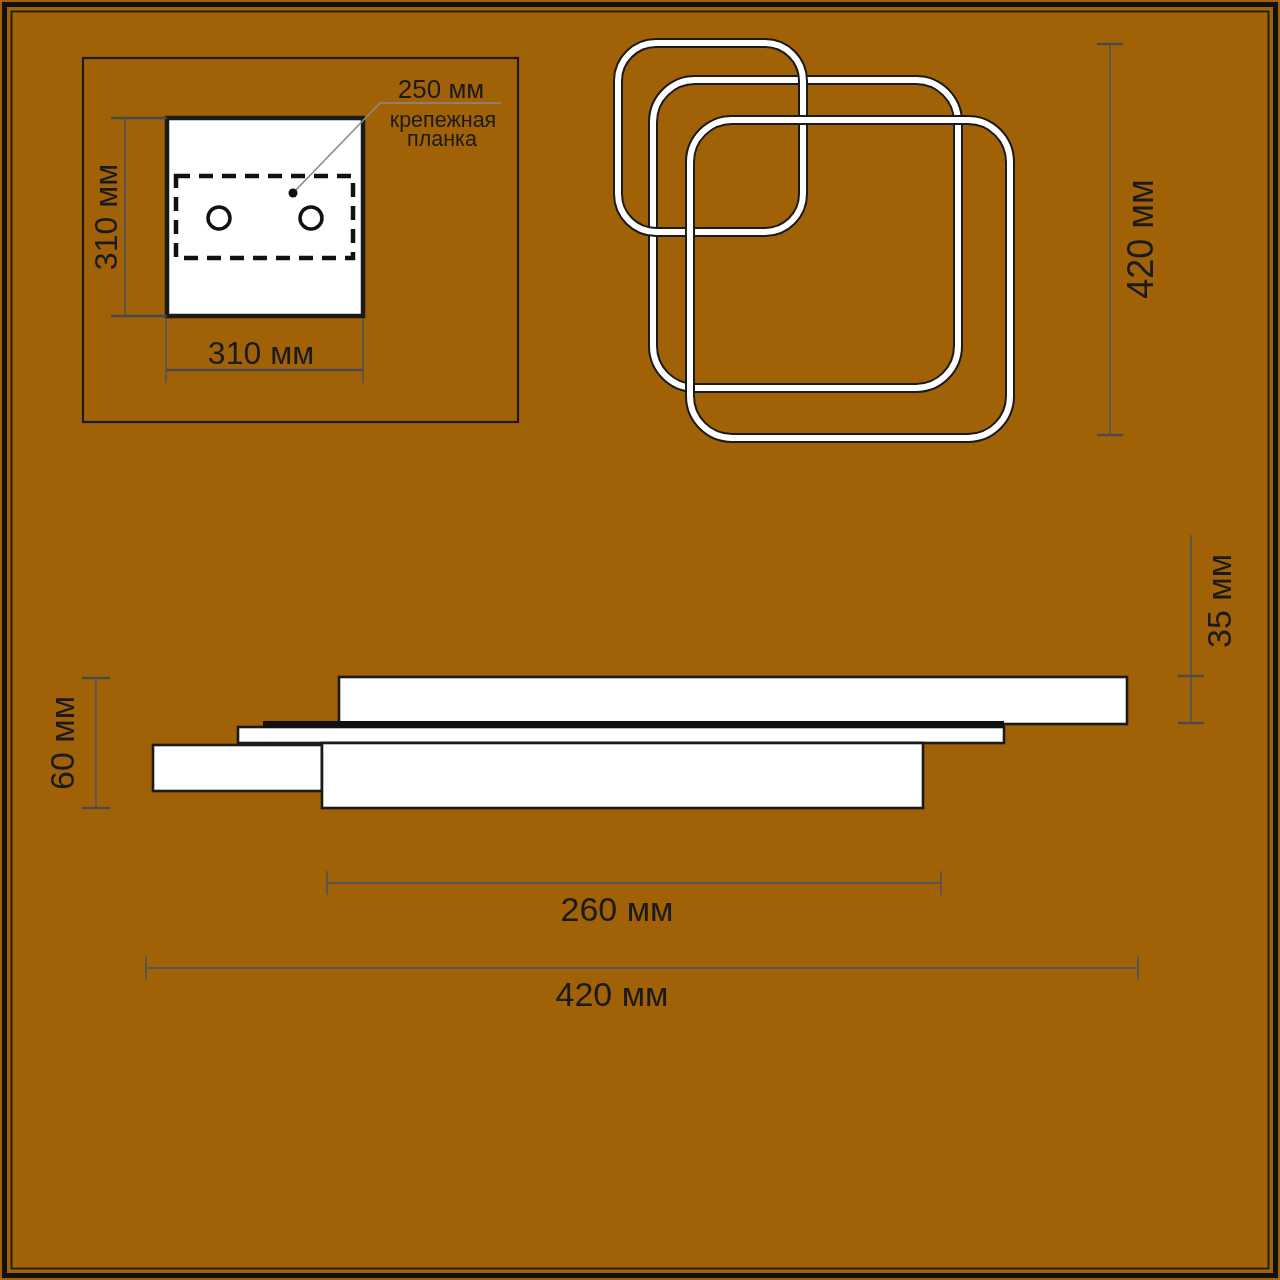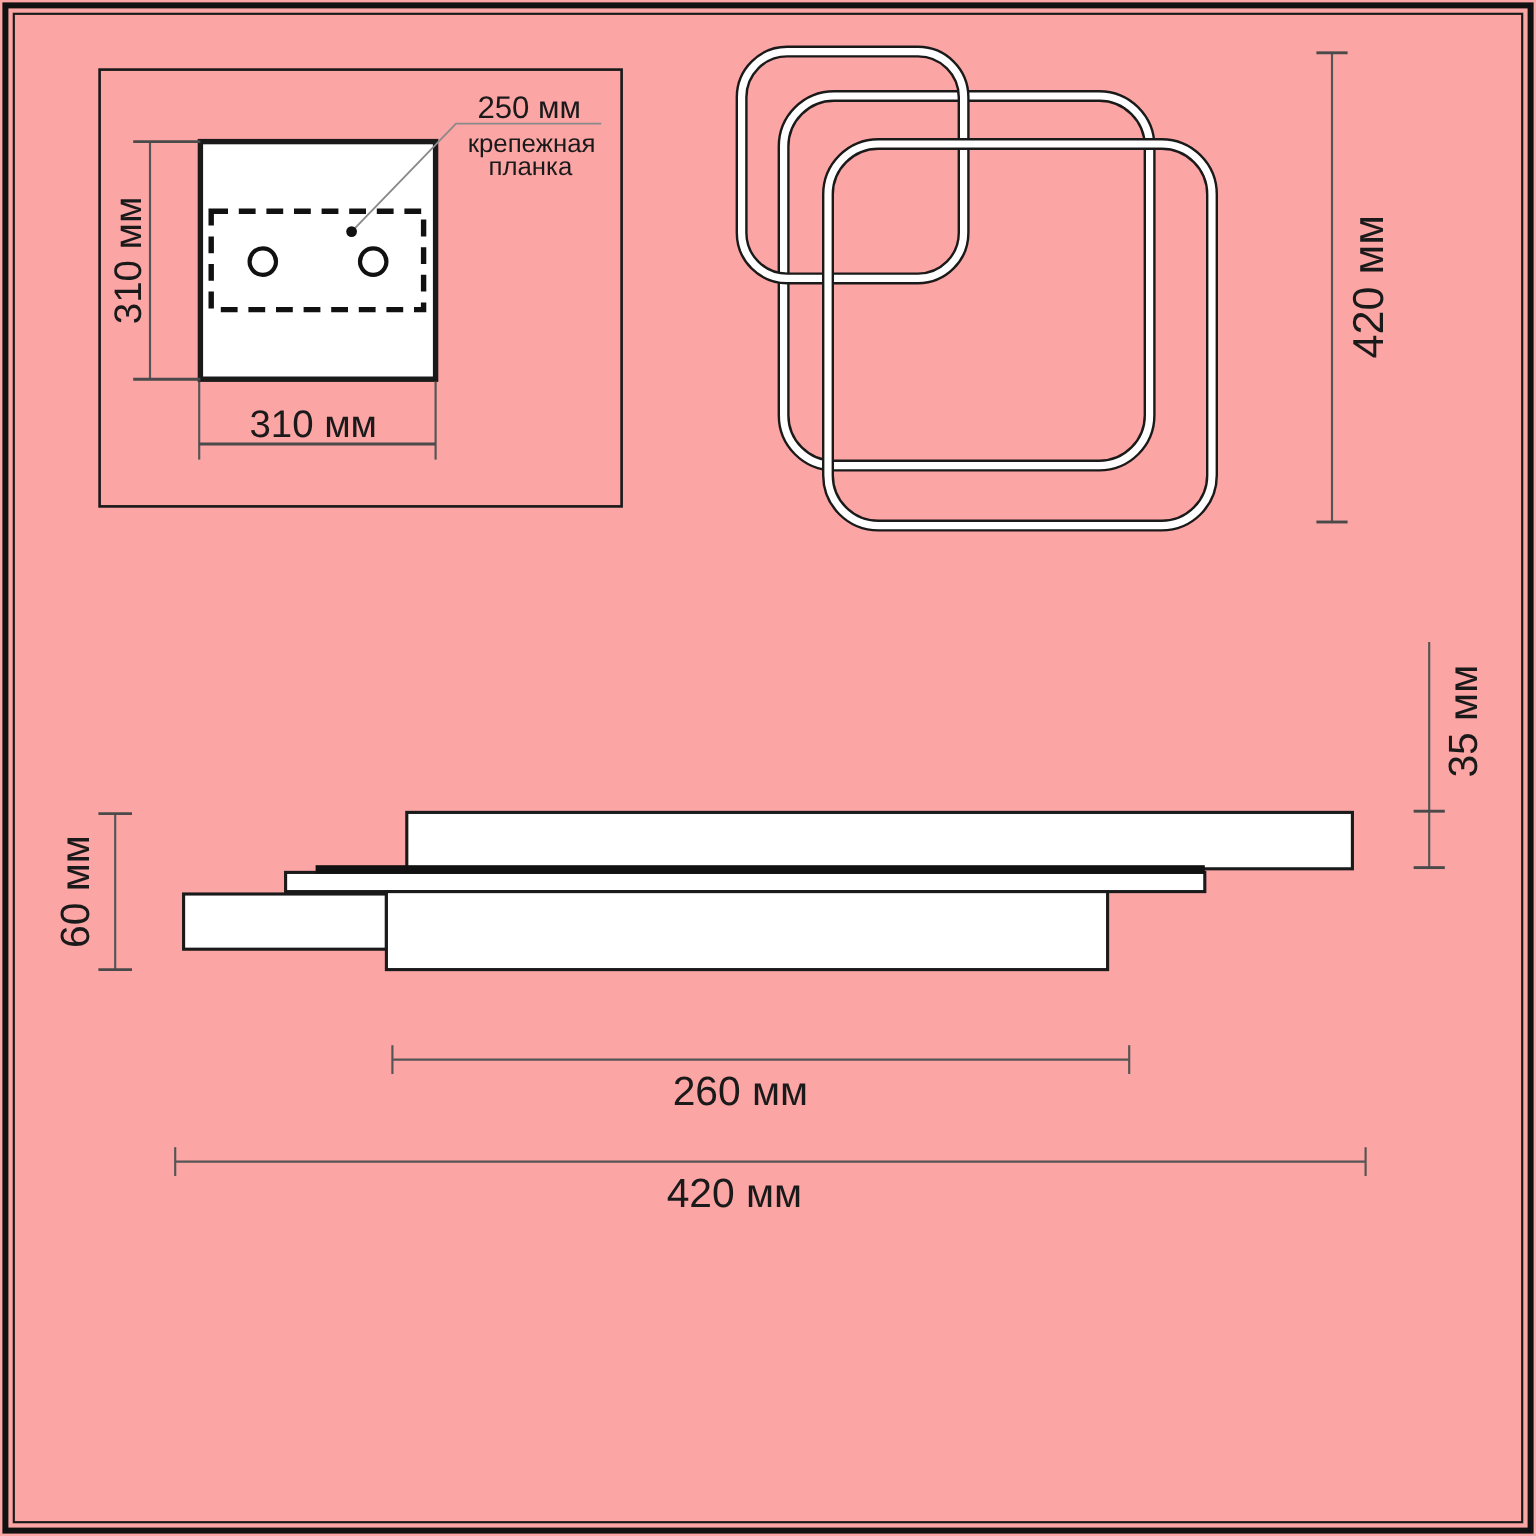--- a/index.html
+++ b/index.html
@@ -1,16 +1,16 @@
 <!DOCTYPE html>
 <html><head>
 <meta charset="utf-8">
 <style>
   html,body{margin:0;padding:0;background:#e8e8e8;}
-  .page{width:1280px;height:1280px;background:#fca5a5;position:relative;margin:0 auto;}
+  .page{width:1280px;height:1280px;background:#a16207;position:relative;margin:0 auto;}
   svg{display:block;}
   text{fill:#1a1a1a;font-family:"Liberation Sans",sans-serif;}
   .t26{font-size:26px;}
   .t21{font-size:21.5px;}
   .t32{font-size:32px;}
   .t34{font-size:34px;}
   .t36{font-size:36px;}
   .panel{fill:none;stroke:#1a1a1a;stroke-width:2.2;}
   .thick-square{fill:#ffffff;stroke:#1a1a1a;stroke-width:4.5;}
   .dashed-rect{fill:none;stroke:#111111;stroke-width:4.5;stroke-dasharray:14 9;}

